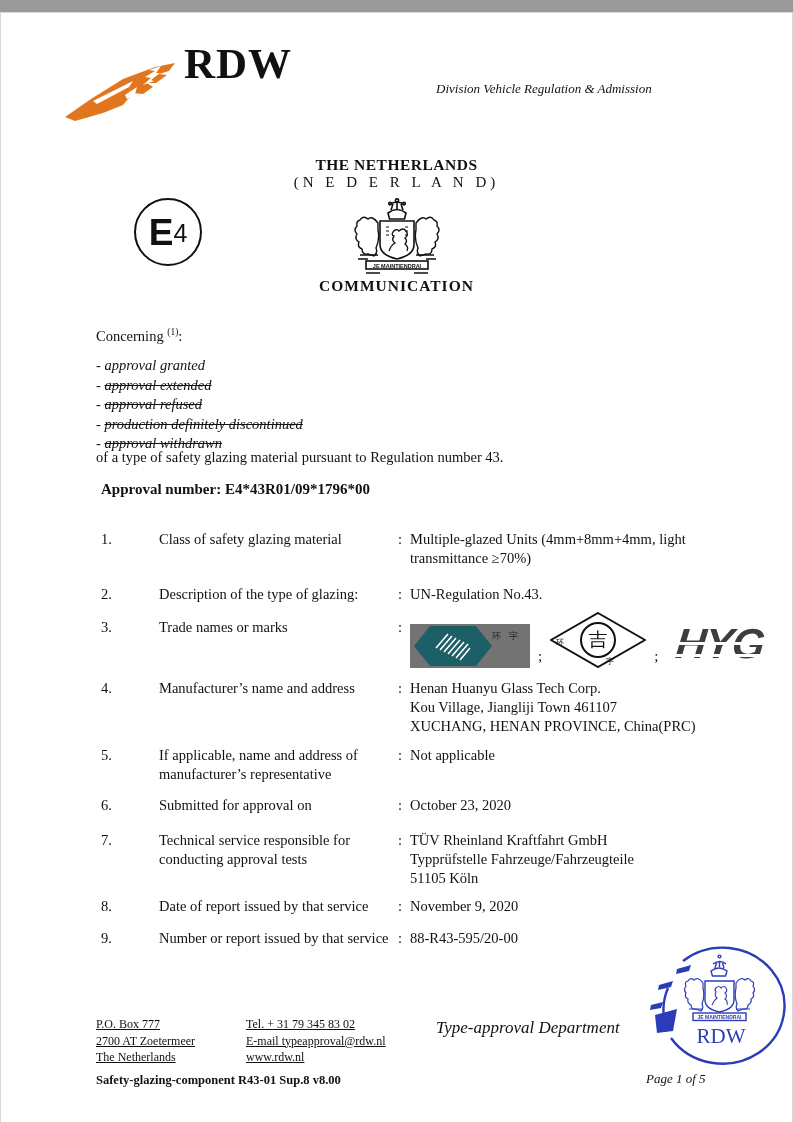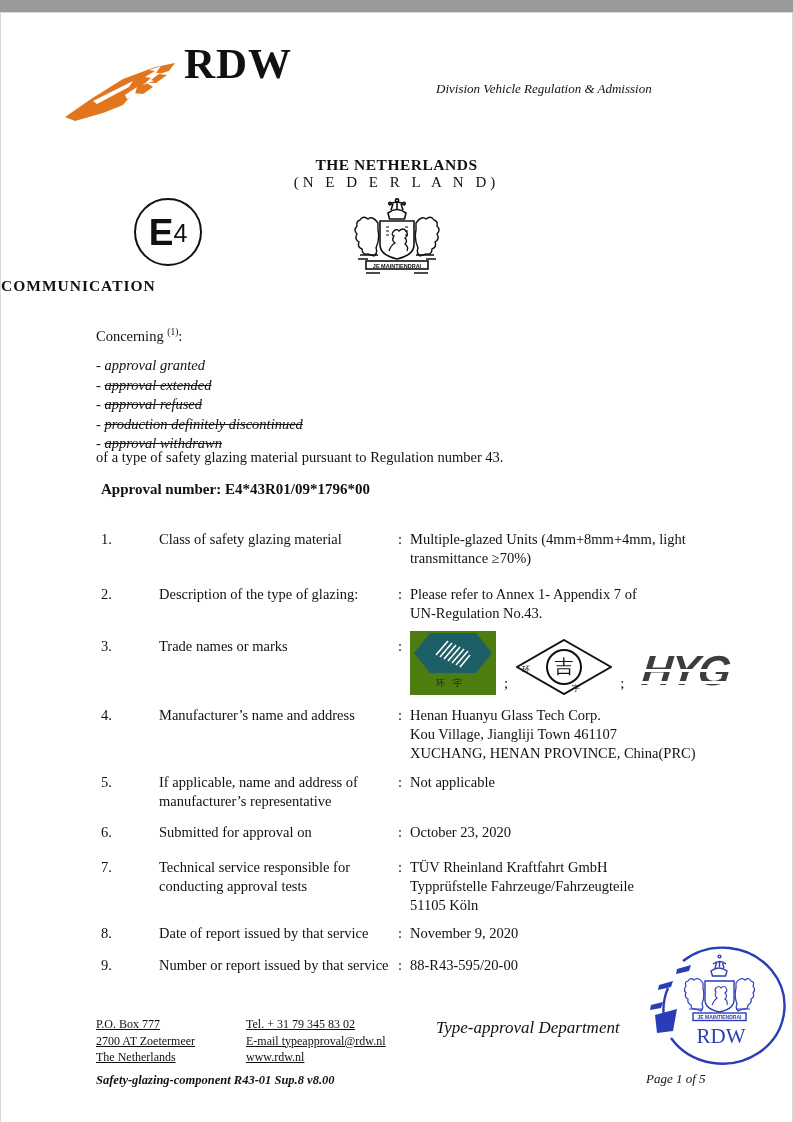--- a/index.html
+++ b/index.html
@@ -15,56 +15,56 @@
   
   .country{position:absolute;left:0;top:143px;width:100%;text-align:center;
            font-weight:bold;font-size:15.5px;letter-spacing:.5px;}
   .country-native{position:absolute;left:0;top:161px;width:100%;text-align:center;
            font-size:15px;letter-spacing:4px;}
   .emark{position:absolute;left:133px;top:185px;width:64px;height:64px;border:2.5px solid #111;
          border-radius:50%;display:flex;align-items:center;justify-content:center;}
   .emark .big{font-size:37px;font-weight:bold;font-family:"Liberation Sans",sans-serif;line-height:1;}
   .emark .small{font-size:25px;font-family:"Liberation Sans",sans-serif;line-height:1;margin-top:3px;}
   .arms{position:absolute;left:50%;transform:translateX(-50%);top:184px;}
-  .communication{position:absolute;left:0;top:264px;width:100%;
+  .communication{position:absolute;left:0;top:264px;width:100%;text-align:center;
            font-weight:bold;font-size:15.5px;letter-spacing:1px;}
 
   
   .concerning{position:absolute;left:95px;top:314px;font-size:14.5px;}
   .concerning sup{font-size:9.5px;}
   .clist{position:absolute;left:95px;top:343px;font-size:14.5px;line-height:19.5px;font-style:italic;}
   .strike{text-decoration:line-through;}
   .subject{position:absolute;left:95px;top:436px;font-size:14.5px;}
   .approval{position:absolute;left:100px;top:468px;font-size:15px;font-weight:bold;}
 
   
   .items{position:absolute;left:100px;top:517px;width:625px;font-size:14.5px;line-height:19px;}
   .row{display:grid;grid-template-columns:58px 239px 12px 1fr;align-items:start;}
   .mb17{margin-bottom:17px}.mb14{margin-bottom:14px}.mb11{margin-bottom:11px}
   .mb10{margin-bottom:10px}.mb12{margin-bottom:12px}.mb16{margin-bottom:16px}
   .mb9{margin-bottom:9px}.mb13{margin-bottom:13px}
 
   
   .tm-wrap{display:flex;align-items:flex-end;gap:6px;margin-top:-6px;}
   .tm-sep{font-size:15px;margin:0 2px 2px 2px;}
-  .hexlogo{display:flex;flex-direction:column;align-items:center;background:#4d7c0f;padding:2px 4px;}
+  .hexlogo{display:flex;flex-direction:row;background:#737373;padding:2px 4px;}
   .hex-caption{font-size:9px;color:#223;letter-spacing:8px;margin-top:1px;white-space:nowrap;}
   .dialogo{display:flex;flex-direction:column;align-items:center;}
   .hyg{position:relative;font-family:"Liberation Sans",sans-serif;font-weight:bold;font-style:italic;
        font-size:42px;line-height:40px;color:#3d3d3d;letter-spacing:-1px;transform:skewX(-6deg);
        margin-left:10px;margin-bottom:4px;}
   .hyg::after{content:"";position:absolute;left:-2px;right:-2px;top:18px;height:3px;background:#fff;}
   .hyg::before{content:"";position:absolute;left:-2px;right:-2px;top:30px;height:2.5px;background:#fff;}
 
   
   .f-col{position:absolute;font-size:12px;line-height:16.5px;text-decoration:underline;}
   .f-col1{left:95px;top:1003px;}
   .f-col2{left:245px;top:1003px;}
   .dept{position:absolute;left:435px;top:1005px;font-style:italic;font-size:17px;text-align:center;}
-  .docref{position:absolute;left:95px;top:1060px;font-size:12.5px;font-style:italic;font-weight:bold;}
+  .docref{position:absolute;left:95px;top:1060px;font-size:12.5px;font-weight:bold;}
   .pagenum{position:absolute;left:645px;top:1058px;font-size:13px;font-style:italic;}
   .stamp{position:absolute;left:642px;top:930px;color:#2b3cb8;}
 
   .arms-black{color:#111;}
 </style>
 </head>
 <body>
 
 <div class="page">
 
@@ -144,21 +144,20 @@
         </div>
     </div>
 
     <div class="row mb14">
       <div>2.</div>
       <div>
           <div>Description of the type of glazing:</div>
         </div>
       <div>:</div>
       <div>
-          <div>Please refer to Annex 1- Appendix 7 of</div>
           <div>UN-Regulation No.43.</div>
         </div>
     </div>
 
     <div class="row mb11">
       <div>3.</div>
       <div>
           <div>Trade names or marks</div>
         </div>
       <div>:</div>

